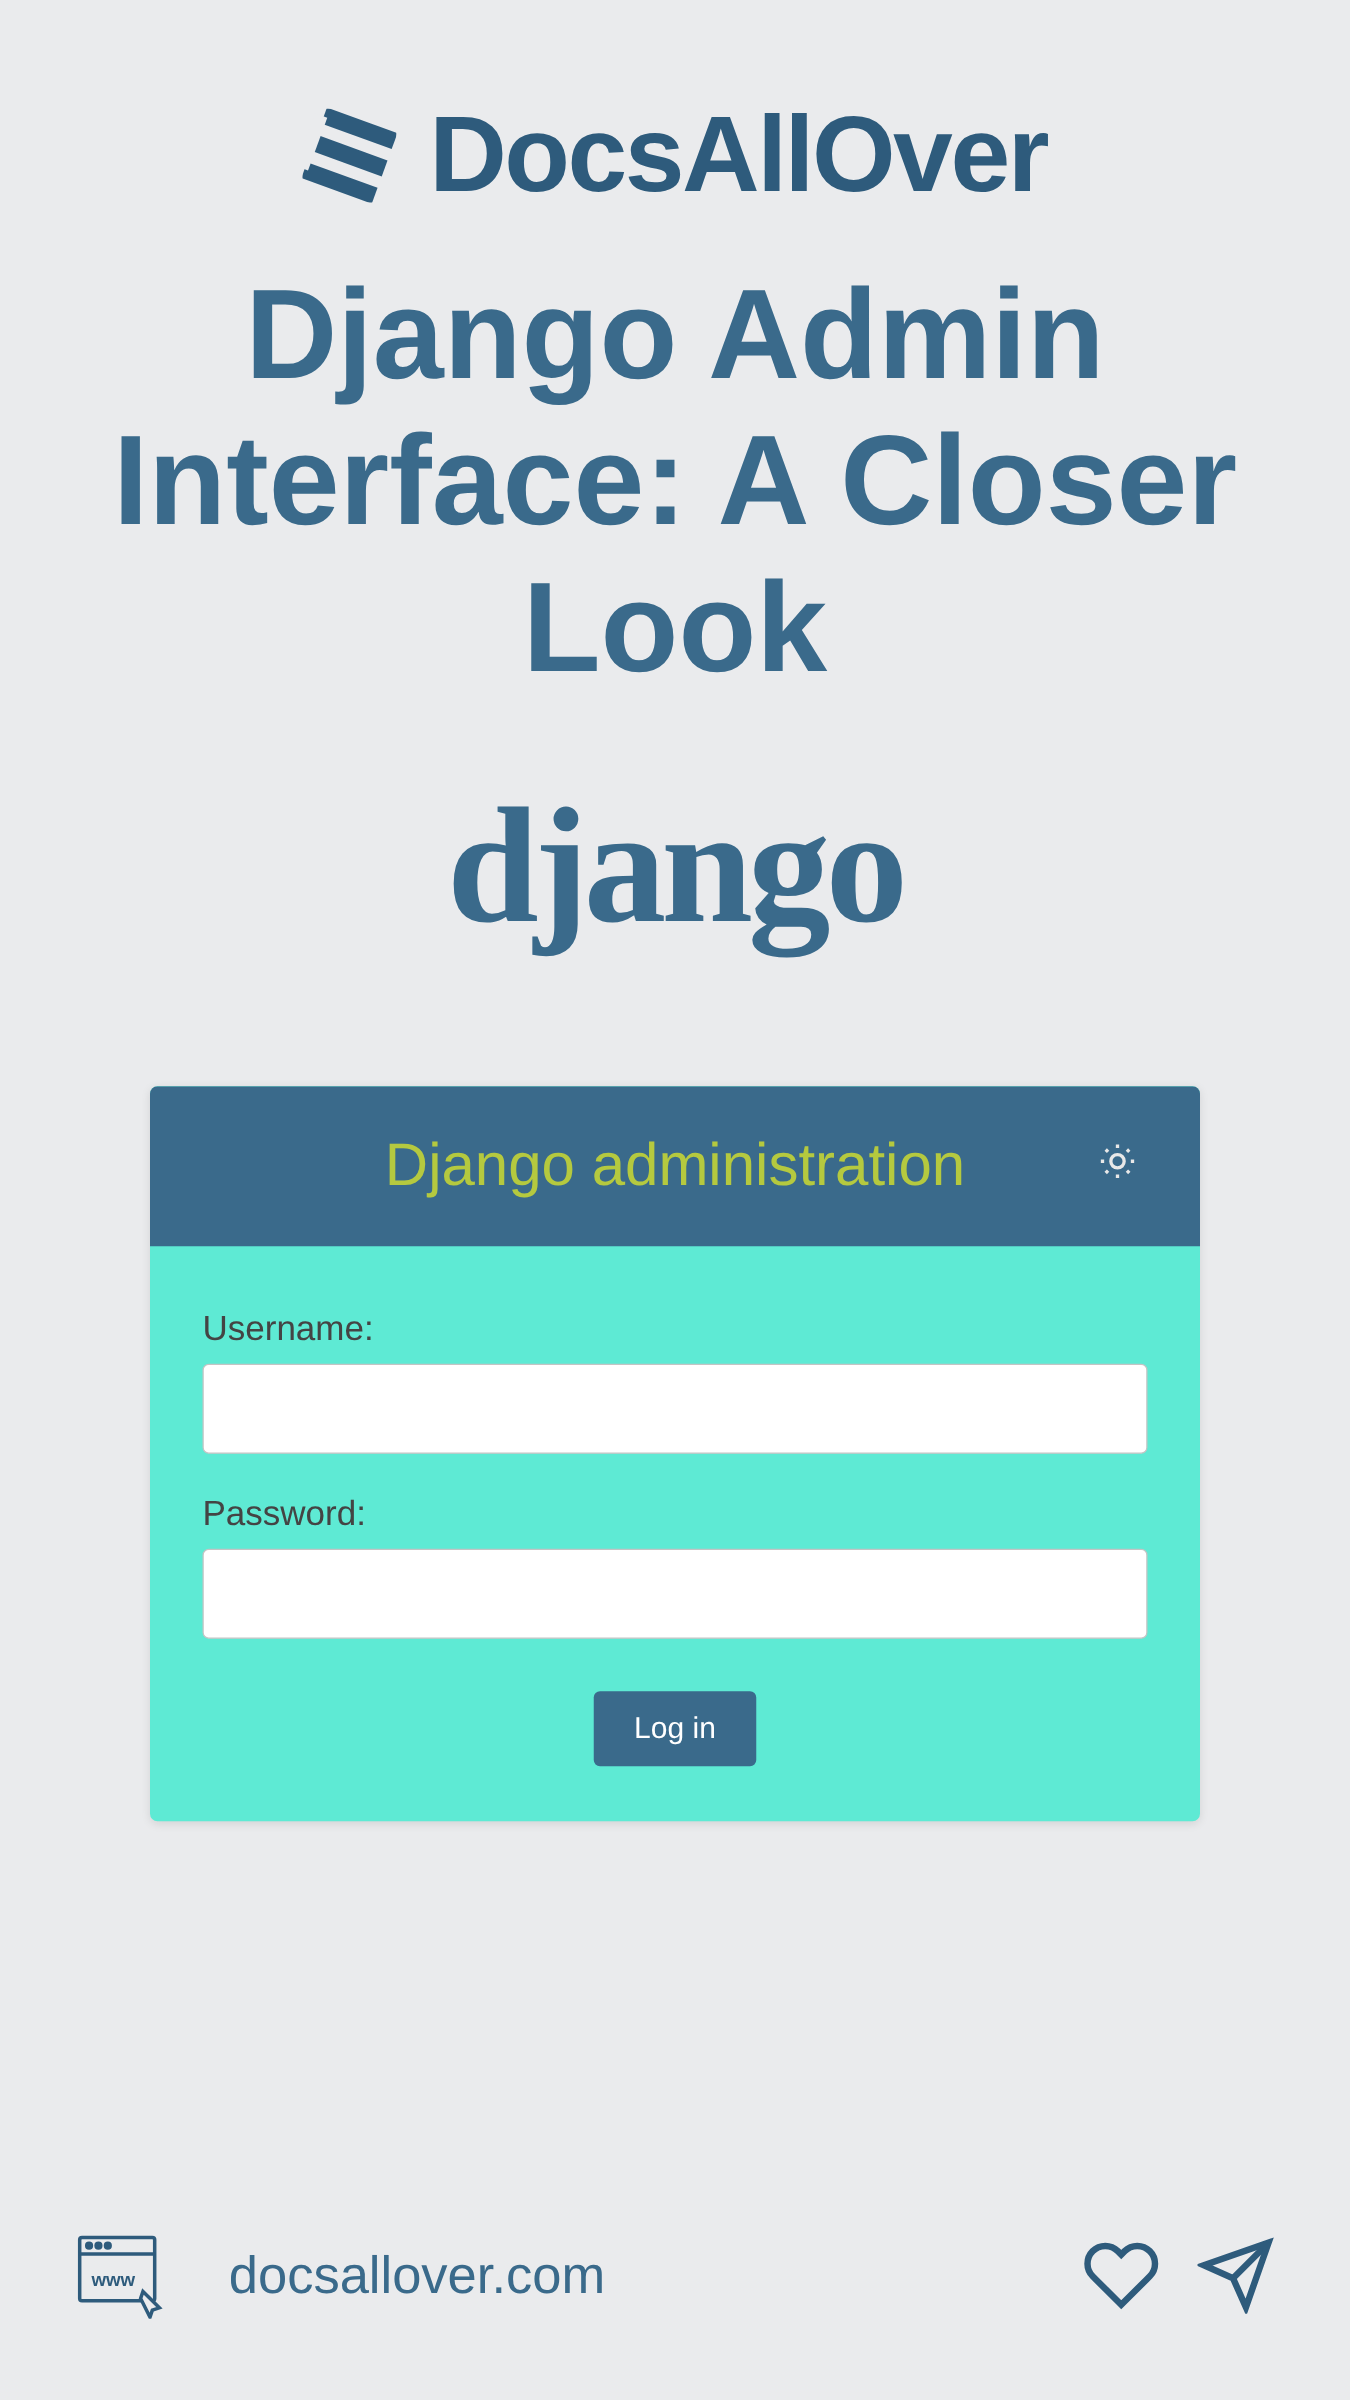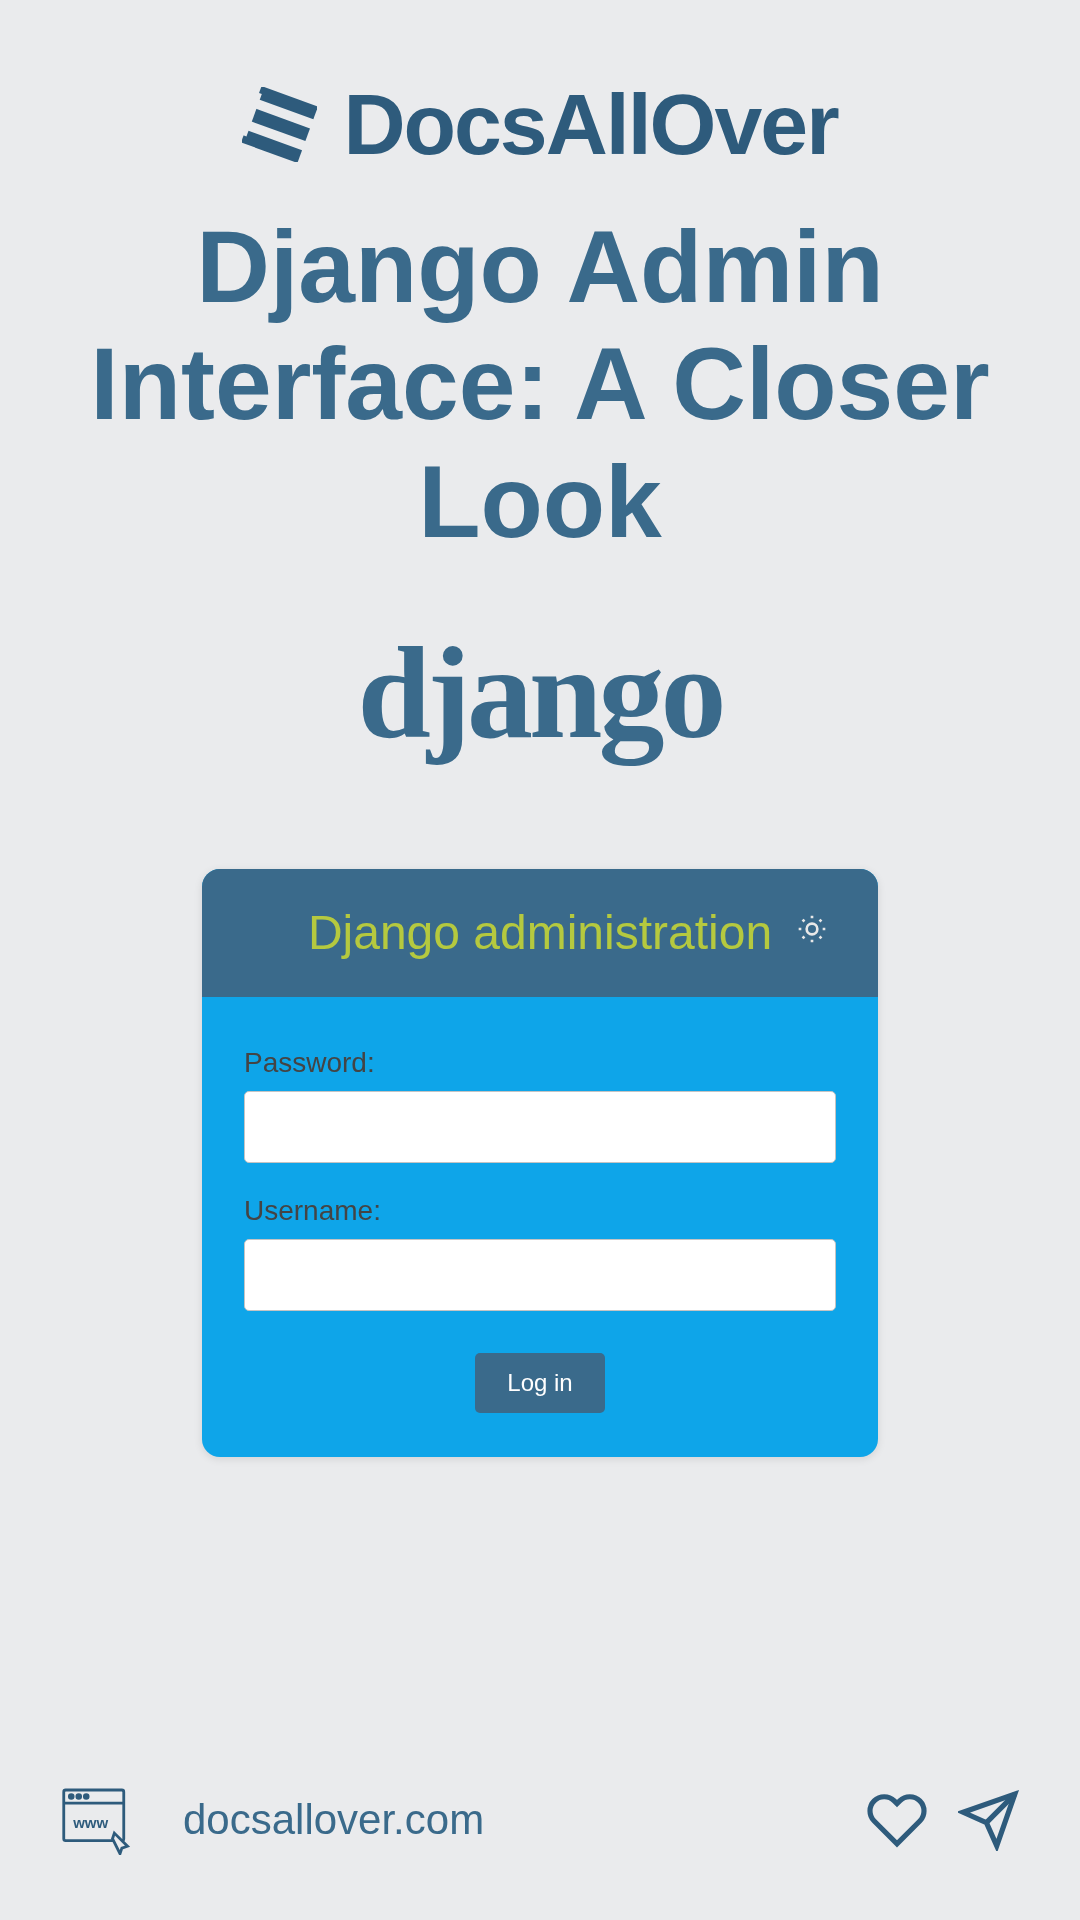--- a/index.html
+++ b/index.html
@@ -44,23 +44,23 @@
     }
     .django-logo-text {
       font-size: 132px;
       font-weight: 700;
       color: #3a6a8b;
       letter-spacing: -4px;
       font-family: Georgia, serif;
     }
     .admin-panel {
       margin: 100px auto 0;
-      width: 676px;
-      background: #0ea5e9;
-      border-radius: 18px;
+      width: 840px;
+      background: #5eead4;
+      border-radius: 6px;
       box-shadow: 0 2px 8px rgba(0,0,0,0.1);
       overflow: hidden;
     }
     .admin-header {
       background: #3a6a8b;
       color: #b5c93f;
       display: flex;
       align-items: center;
       justify-content: center;
       height: 128px;
@@ -176,26 +176,26 @@
         <line x1="17.66" y1="17.66" x2="19.07" y2="19.07"></line>
         <line x1="2" y1="12" x2="4" y2="12"></line>
         <line x1="20" y1="12" x2="22" y2="12"></line>
         <line x1="4.93" y1="19.07" x2="6.34" y2="17.66"></line>
         <line x1="17.66" y1="6.34" x2="19.07" y2="4.93"></line>
       </svg>
     </span>
   </div>
   <div class="admin-body">
     <div class="form-group">
+      <label class="form-label">Username:</label>
+      <input type="text" class="form-input" style="">
+    </div>
+    <div class="form-group">
       <label class="form-label">Password:</label>
       <input type="password" class="form-input" style="">
-    </div>
-    <div class="form-group">
-      <label class="form-label">Username:</label>
-      <input type="text" class="form-input" style="">
     </div>
     <div class="login-btn-wrapper">
       <button class="login-btn">Log in</button>
     </div>
   </div>
 </div>
 
 <div class="footer">
   <div class="footer-left">
     <svg class="website-icon" viewBox="0 0 80 72" fill="none" stroke="#2e5b7c" stroke-width="3">

